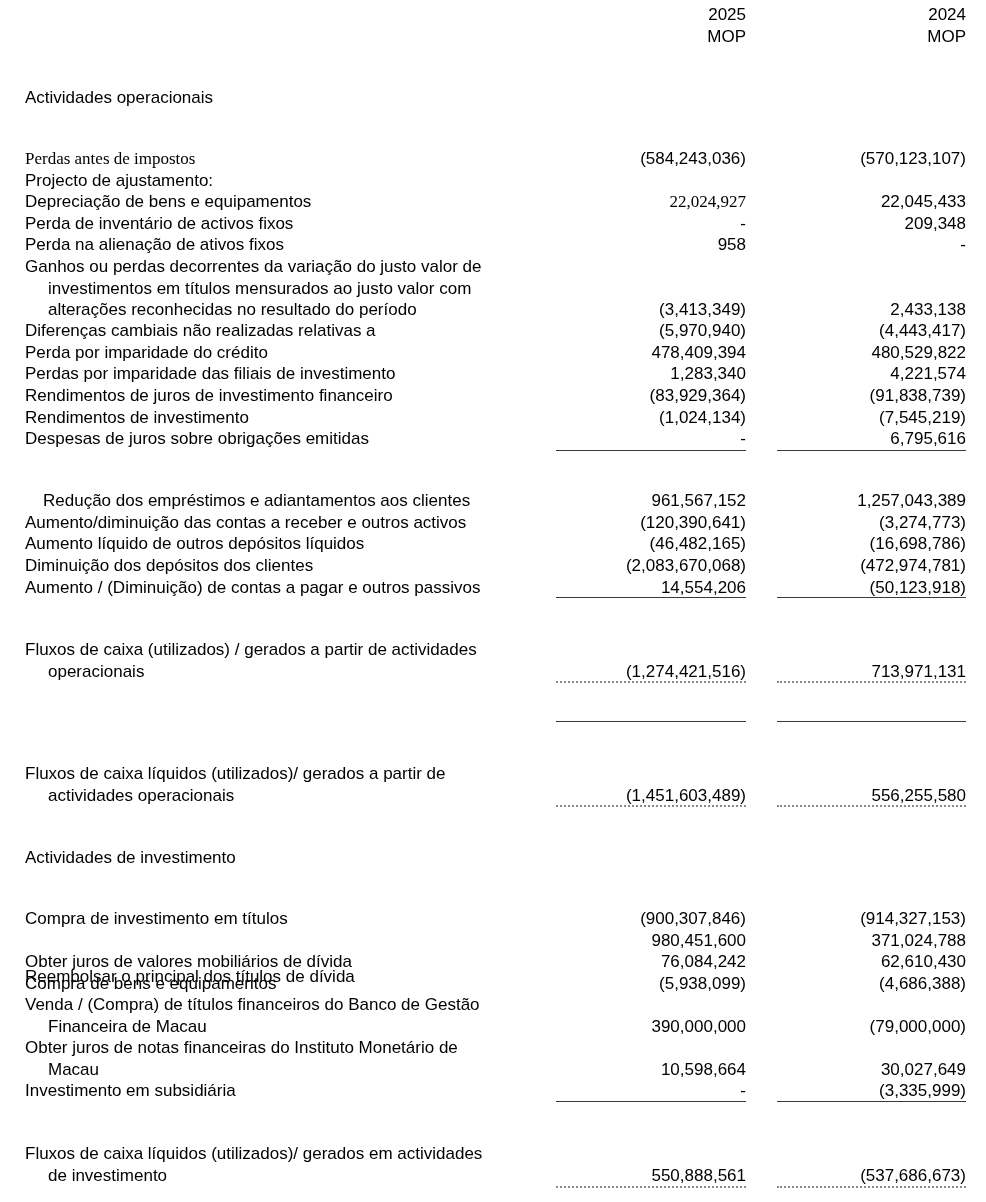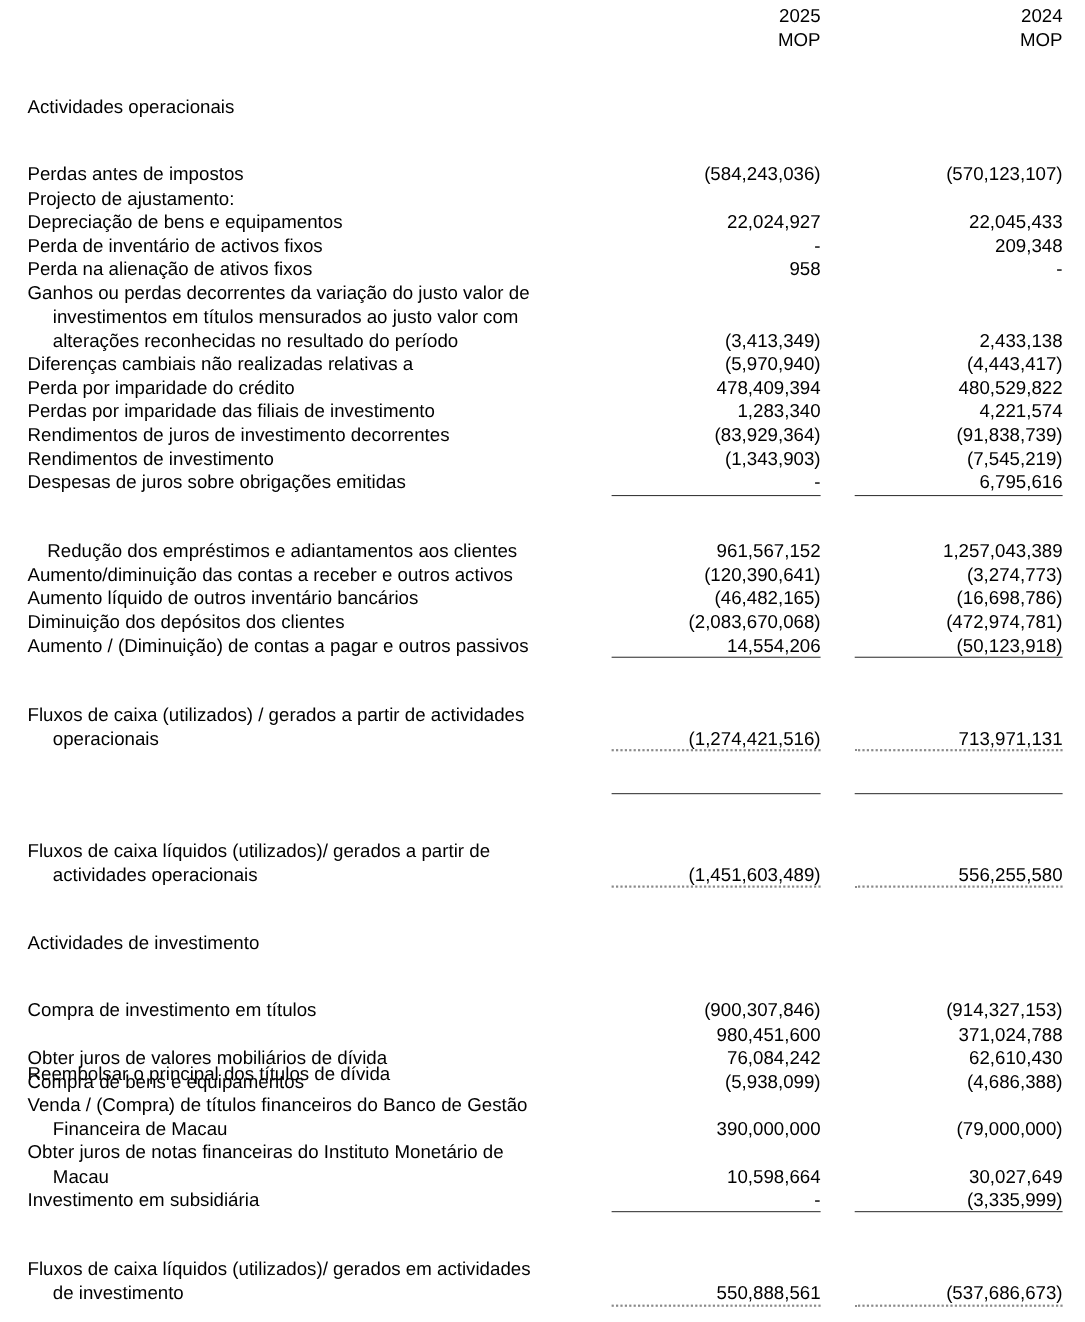--- a/index.html
+++ b/index.html
@@ -23,28 +23,28 @@
 <body>
 
 <div class="abs hdr v1" style="top:4px;">2025</div>
 <div class="abs hdr v1" style="top:26px;">MOP</div>
 <div class="abs hdr v2" style="top:4px;">2024</div>
 <div class="abs hdr v2" style="top:26px;">MOP</div>
 
 <div class="abs lbl" style="top:87px;">Actividades operacionais</div>
 
 <div id="rows">
-    <div class="abs lbl" style="top: 148px;">Perdas antes de impostos</div>
+    <div class="abs lbl" style="top: 148px; font-family: Liberation Serif, serif;">Perdas antes de impostos</div>
     <div class="abs v1" style="top: 148px;">(584,243,036)</div>
     <div class="abs v2" style="top: 148px; margin-left: 46px;">(570,123,107)</div>
     <div class="abs lbl" style="top: 170px;">Projecto de ajustamento:</div>
     <div class="abs v1" style="top: 170px;"></div>
     <div class="abs v2" style="top: 170px;"></div>
     <div class="abs lbl" style="top: 191px;">Depreciação de bens e equipamentos</div>
-    <div class="abs v1" style="top: 191px;">22,024,927</div>
+    <div class="abs v1" style="top: 191px; font-family: Liberation Serif, serif;">22,024,927</div>
     <div class="abs v2" style="top: 191px;">22,045,433</div>
     <div class="abs lbl" style="top: 213px;">Perda de inventário de activos fixos</div>
     <div class="abs v1" style="top: 213px;">-</div>
     <div class="abs v2" style="top: 213px;">209,348</div>
     <div class="abs lbl" style="top: 234px;">Perda na alienação de ativos fixos</div>
     <div class="abs v1" style="top: 234px;">958</div>
     <div class="abs v2" style="top: 234px;">-</div>
     <div class="abs lbl" style="top: 256px;">Ganhos ou perdas decorrentes da variação do justo valor de</div>
     <div class="abs lbl indent" style="top: 277.7px;">investimentos em títulos mensurados ao justo valor com</div>
     <div class="abs lbl indent" style="top: 299.4px;">alterações reconhecidas no resultado do período</div>
@@ -52,36 +52,36 @@
     <div class="abs v2" style="top: 299.4px;">2,433,138</div>
     <div class="abs lbl" style="top: 320px;">Diferenças cambiais não realizadas relativas a</div>
     <div class="abs v1" style="top: 320px; margin-left: 29px;">(5,970,940)</div>
     <div class="abs v2" style="top: 320px;">(4,443,417)</div>
     <div class="abs lbl" style="top: 342px;">Perda por imparidade do crédito</div>
     <div class="abs v1" style="top: 342px;">478,409,394</div>
     <div class="abs v2" style="top: 342px;">480,529,822</div>
     <div class="abs lbl" style="top: 363px;">Perdas por imparidade das filiais de investimento</div>
     <div class="abs v1" style="top: 363px;">1,283,340</div>
     <div class="abs v2" style="top: 363px;">4,221,574</div>
-    <div class="abs lbl" style="top: 385px;">Rendimentos de juros de investimento decorrentes</div>
+    <div class="abs lbl" style="top: 385px;">Rendimentos de juros de investimento financeiro</div>
     <div class="abs v1" style="top: 385px;">(83,929,364)</div>
     <div class="abs v2" style="top: 385px;">(91,838,739)</div>
     <div class="abs lbl" style="top: 407px;">Rendimentos de investimento</div>
-    <div class="abs v1" style="top: 407px;">(1,343,903)</div>
+    <div class="abs v1" style="top: 407px;">(1,024,134)</div>
     <div class="abs v2" style="top: 407px;">(7,545,219)</div>
     <div class="abs lbl" style="top: 428px;">Despesas de juros sobre obrigações emitidas</div>
     <div class="abs v1" style="top: 428px;">-</div>
     <div class="abs v2" style="top: 428px;">6,795,616</div>
     <div class="abs lbl" style="top: 490px; margin-left: 18px;">Redução dos empréstimos e adiantamentos aos clientes</div>
     <div class="abs v1" style="top: 490px;">961,567,152</div>
     <div class="abs v2" style="top: 490px;">1,257,043,389</div>
     <div class="abs lbl" style="top: 512px;">Aumento/diminuição das contas a receber e outros activos</div>
     <div class="abs v1" style="top: 512px;">(120,390,641)</div>
     <div class="abs v2" style="top: 512px;">(3,274,773)</div>
-    <div class="abs lbl" style="top: 533px;">Aumento líquido de outros inventário bancários</div>
+    <div class="abs lbl" style="top: 533px;">Aumento líquido de outros depósitos líquidos</div>
     <div class="abs v1" style="top: 533px;">(46,482,165)</div>
     <div class="abs v2" style="top: 533px;">(16,698,786)</div>
     <div class="abs lbl" style="top: 555px;">Diminuição dos depósitos dos clientes</div>
     <div class="abs v1" style="top: 555px;">(2,083,670,068)</div>
     <div class="abs v2" style="top: 555px;">(472,974,781)</div>
     <div class="abs lbl" style="top: 577px;">Aumento / (Diminuição) de contas a pagar e outros passivos</div>
     <div class="abs v1" style="top: 577px;">14,554,206</div>
     <div class="abs v2" style="top: 577px;">(50,123,918)</div>
     <div class="abs lbl" style="top: 639px;">Fluxos de caixa (utilizados) / gerados a partir de actividades</div>
     <div class="abs lbl indent" style="top: 660.7px;">operacionais</div>

